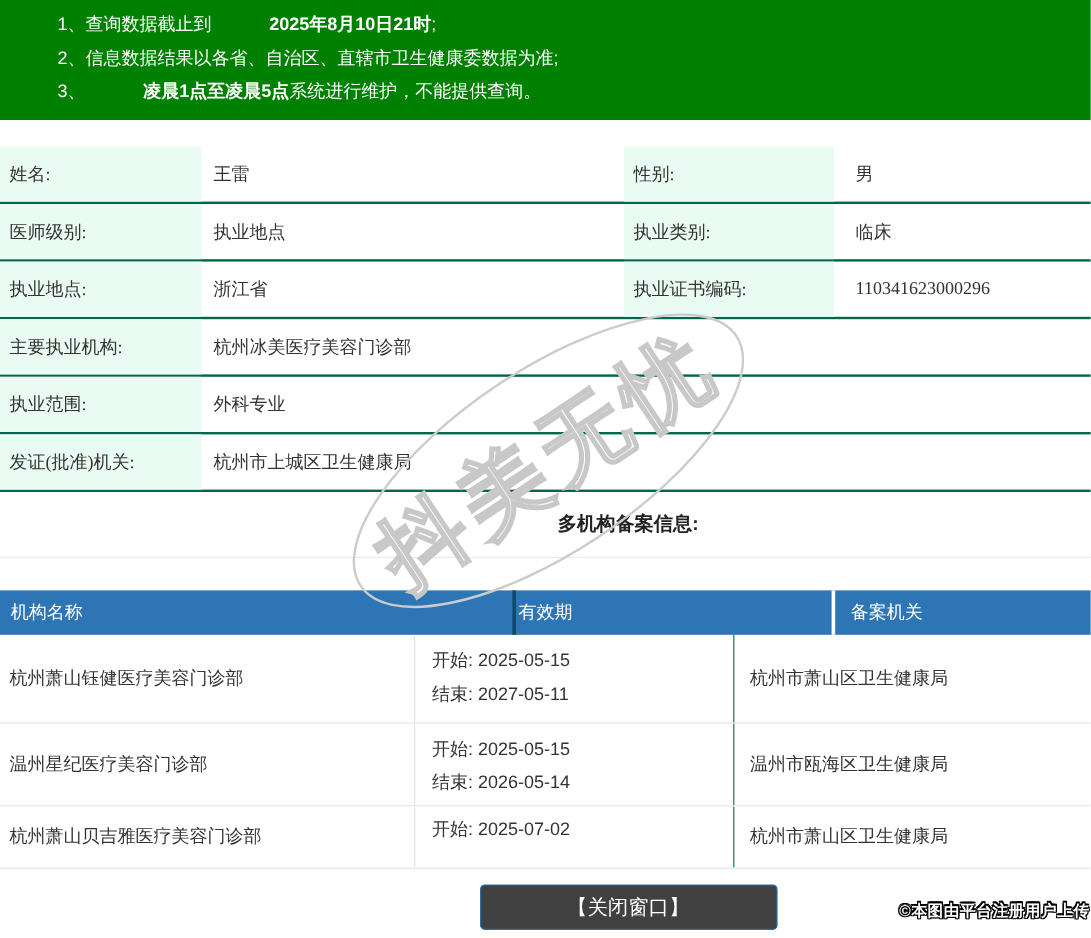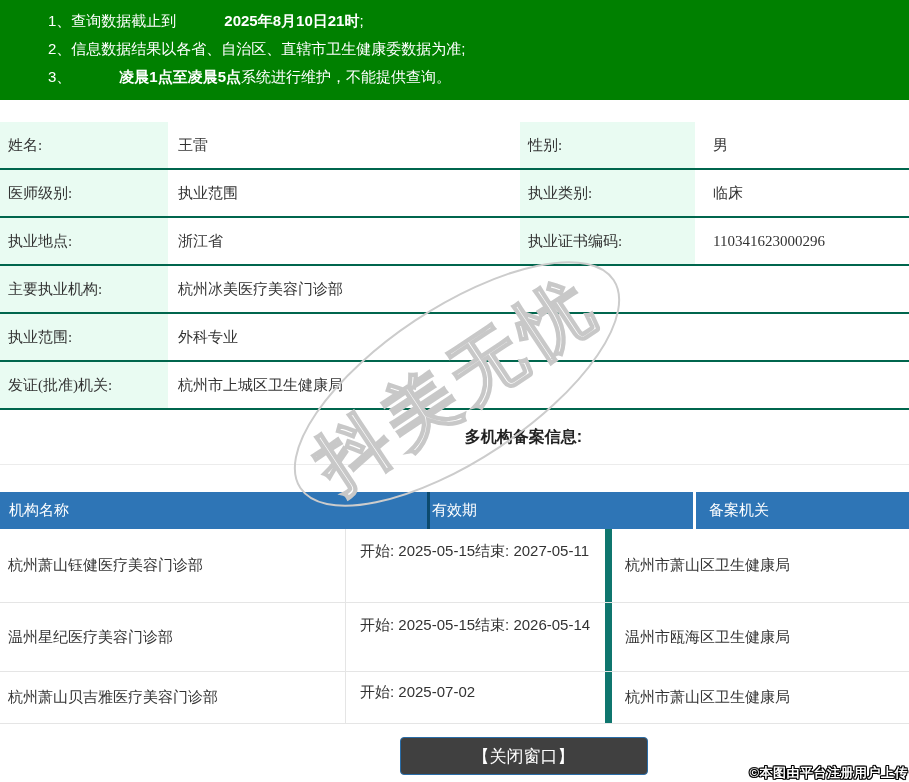--- a/index.html
+++ b/index.html
@@ -32,36 +32,36 @@
   
   .inst-table { margin-top:27px; }
   .inst-head { display:flex; background:#2e75b6; height:37px; color:#fff; font-size:15px; }
   .inst-head .hc { display:flex; align-items:center; }
   .hc1 { width:430px; padding-left:9px; border-right:3px solid #0c4a6e; }
   .hc2 { width:266px; padding-left:2px; border-right:3px solid #fff; }
   .hc3 { flex:1; padding-left:13px; }
   .inst-row { display:flex; border-bottom:1px solid #e5e5e5; font-size:15px; }
   .inst-row .bc { display:flex; }
   .bc1 { width:346px; padding-left:8px; border-right:1px solid #e5e5e5; align-items:center; }
-  .bc2 { width:266px; padding:8px 0 0 14px; border-right:7px solid #0f766e; flex-direction:row; }
+  .bc2 { width:266px; padding:8px 0 0 14px; border-right:1px solid #0f766e; flex-direction:column; }
   .bc3 { flex:1; padding-left:13px; align-items:center; }
   .bc2 .vline { line-height:28px; white-space:nowrap; }
   .row-h1 { height:74px; }
   .row-h2 { height:69px; }
   .row-clip { height:52px; overflow:hidden; }
   .row-clip .bc2 { padding-top:6px; }
 
   
   .footer { margin-top:13px; display:flex; justify-content:center; }
   .close-btn { width:248px; height:38px; background:#404040; border:1px solid #2a6da8; border-radius:4px;
                color:#fff; font-size:17px; font-family:inherit; cursor:pointer; }
 
   
   .stamp-svg { position:absolute; left:0; top:0; pointer-events:none; z-index:5; }
-  .credit { position:absolute; right:1px; bottom:0; z-index:6; font-size:13px; font-weight:bold; color:#fff;
+  .credit { position:absolute; right:1px; bottom:14px; z-index:6; font-size:13px; font-weight:bold; color:#fff;
             letter-spacing:0.5px;
             text-shadow:1px 0 0 #000,-1px 0 0 #000,0 1px 0 #000,0 -1px 0 #000,
                         1px 1px 0 #000,-1px -1px 0 #000,1px -1px 0 #000,-1px 1px 0 #000; }
 </style>
 </head>
 <body>
 
 <div class="viewport">
   <div class="content">
 
@@ -73,21 +73,21 @@
 
     <div class="info-table">
       <div class="info-row">
         <div class="cell lab1">姓名:</div>
         <div class="cell val1">王雷</div>
         <div class="cell lab2">性别:</div>
         <div class="cell val2">男</div>
       </div>
       <div class="info-row">
         <div class="cell lab1">医师级别:</div>
-        <div class="cell val1">执业范围</div>
+        <div class="cell val1">执业地点</div>
         <div class="cell lab2">执业类别:</div>
         <div class="cell val2">临床</div>
       </div>
       <div class="info-row">
         <div class="cell lab1">执业地点:</div>
         <div class="cell val1">浙江省</div>
         <div class="cell lab2">执业证书编码:</div>
         <div class="cell val2">110341623000296</div>
       </div>
       <div class="info-row">

